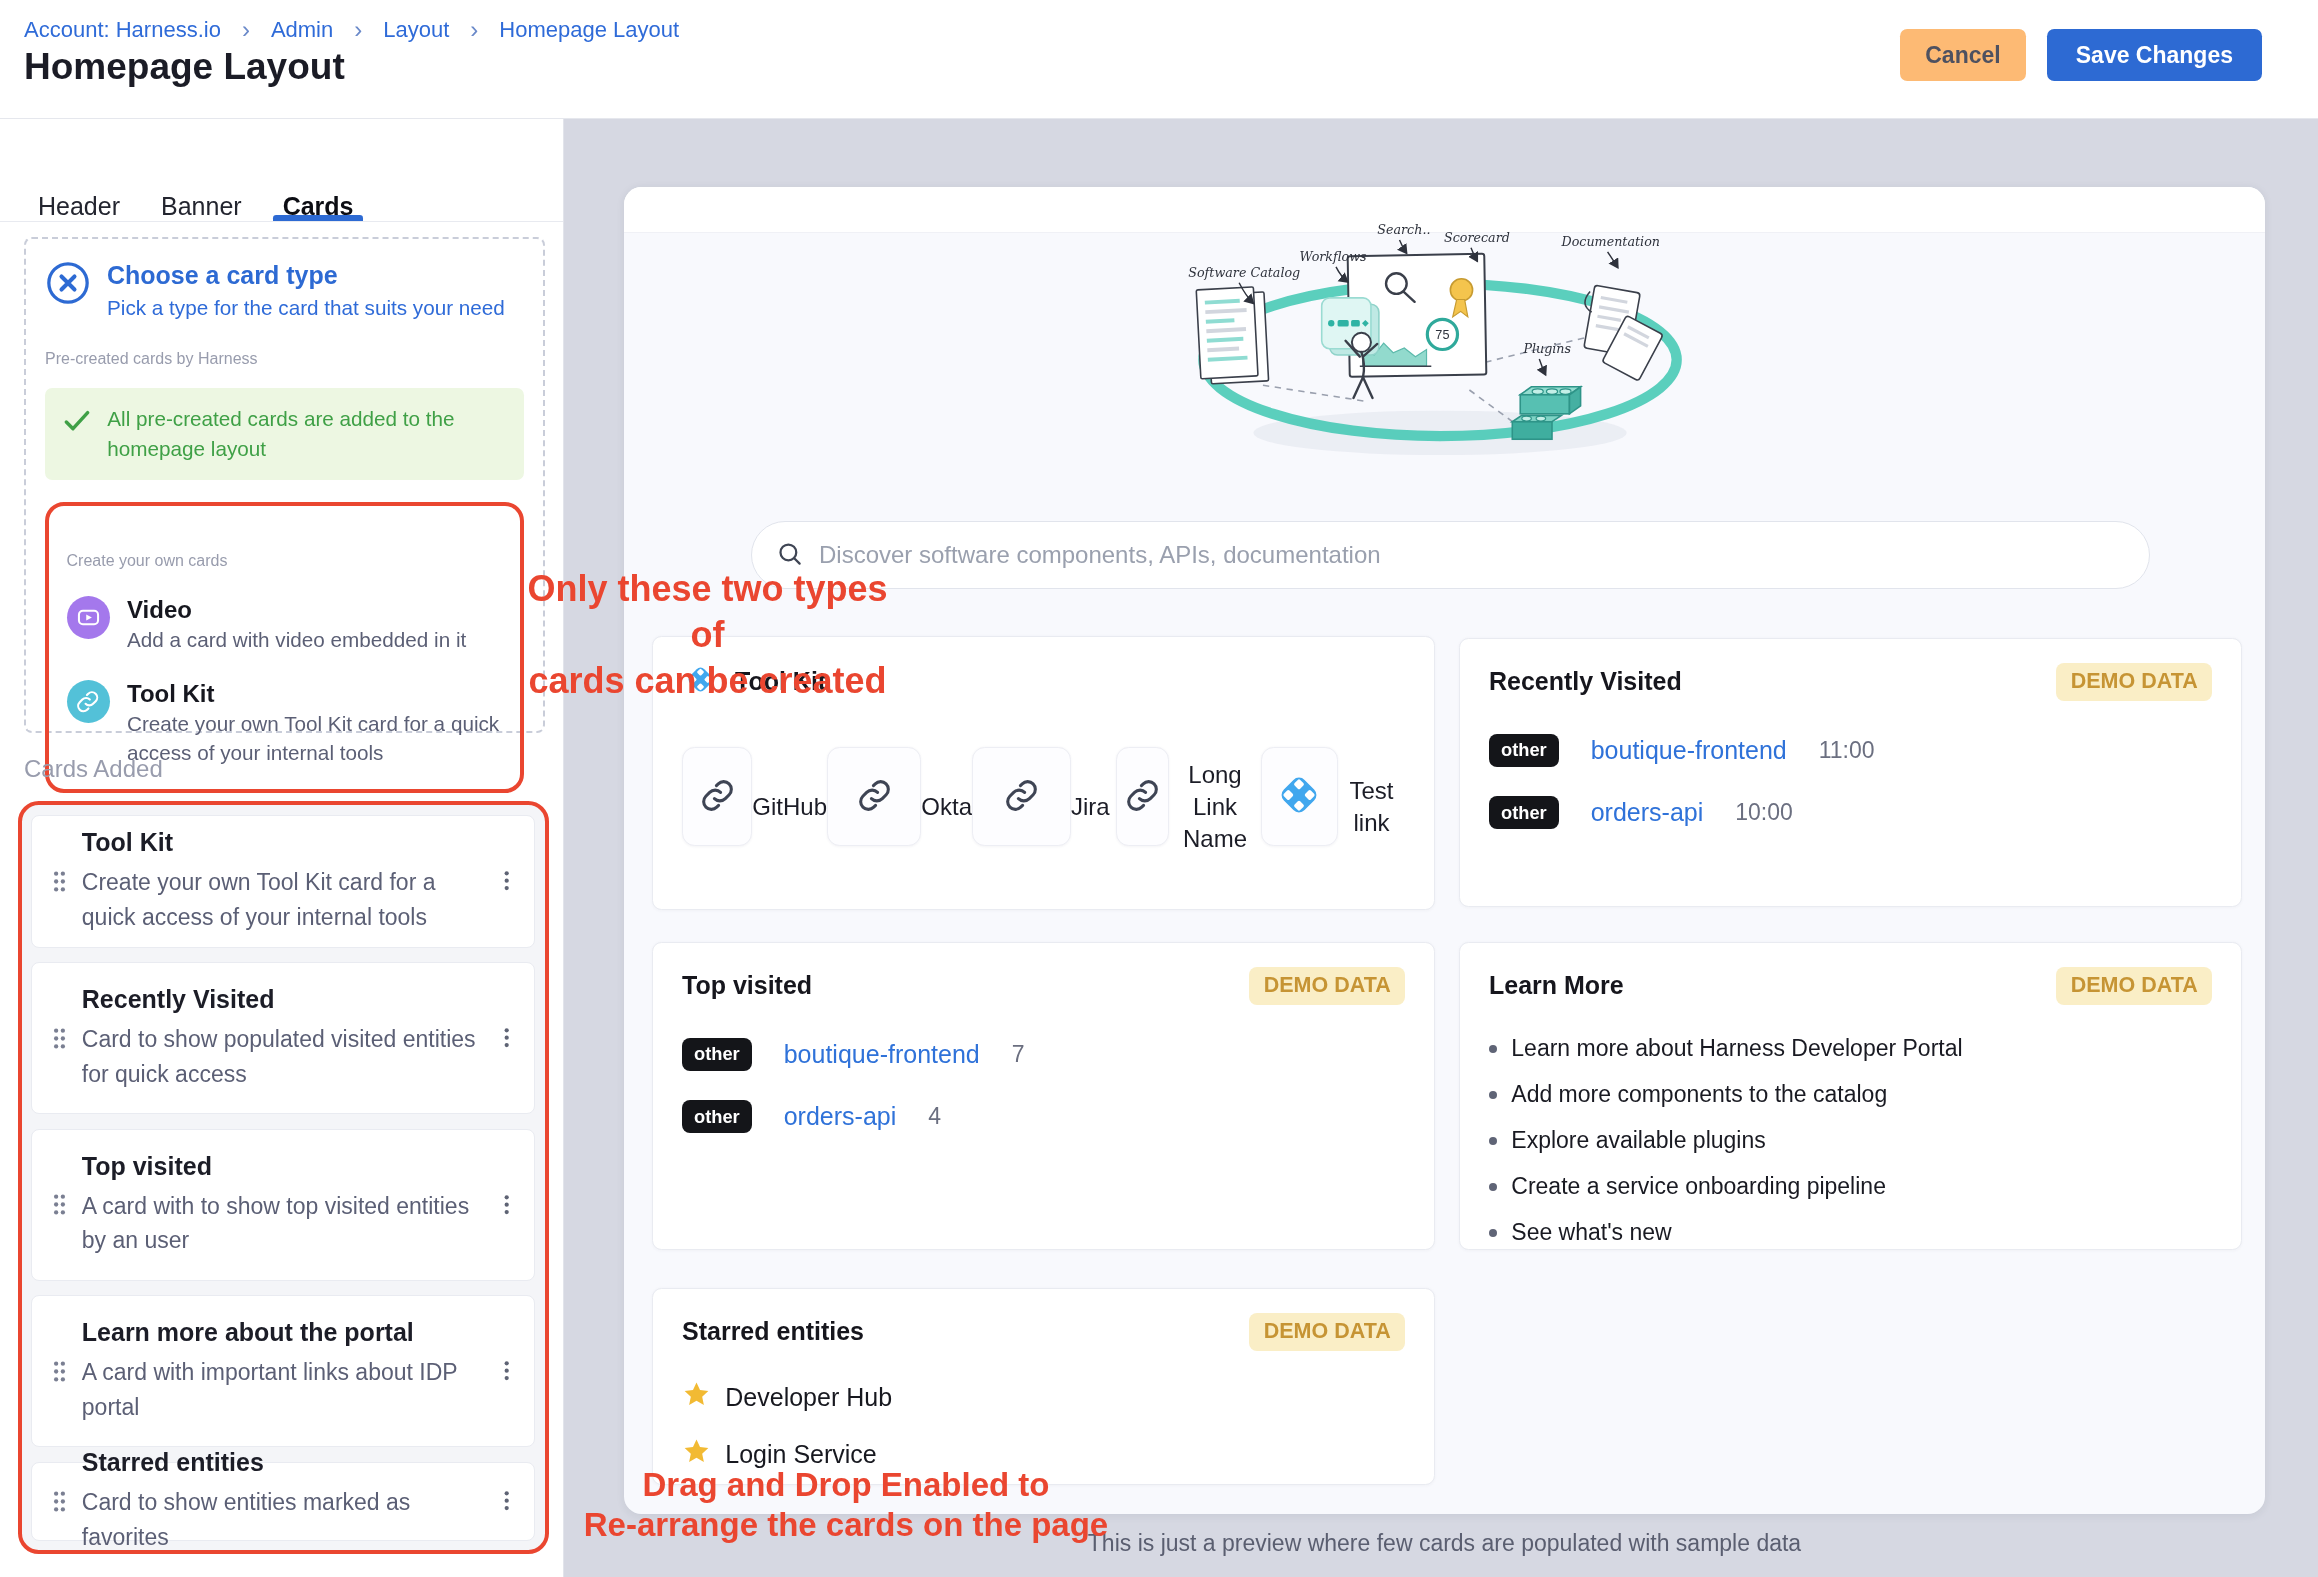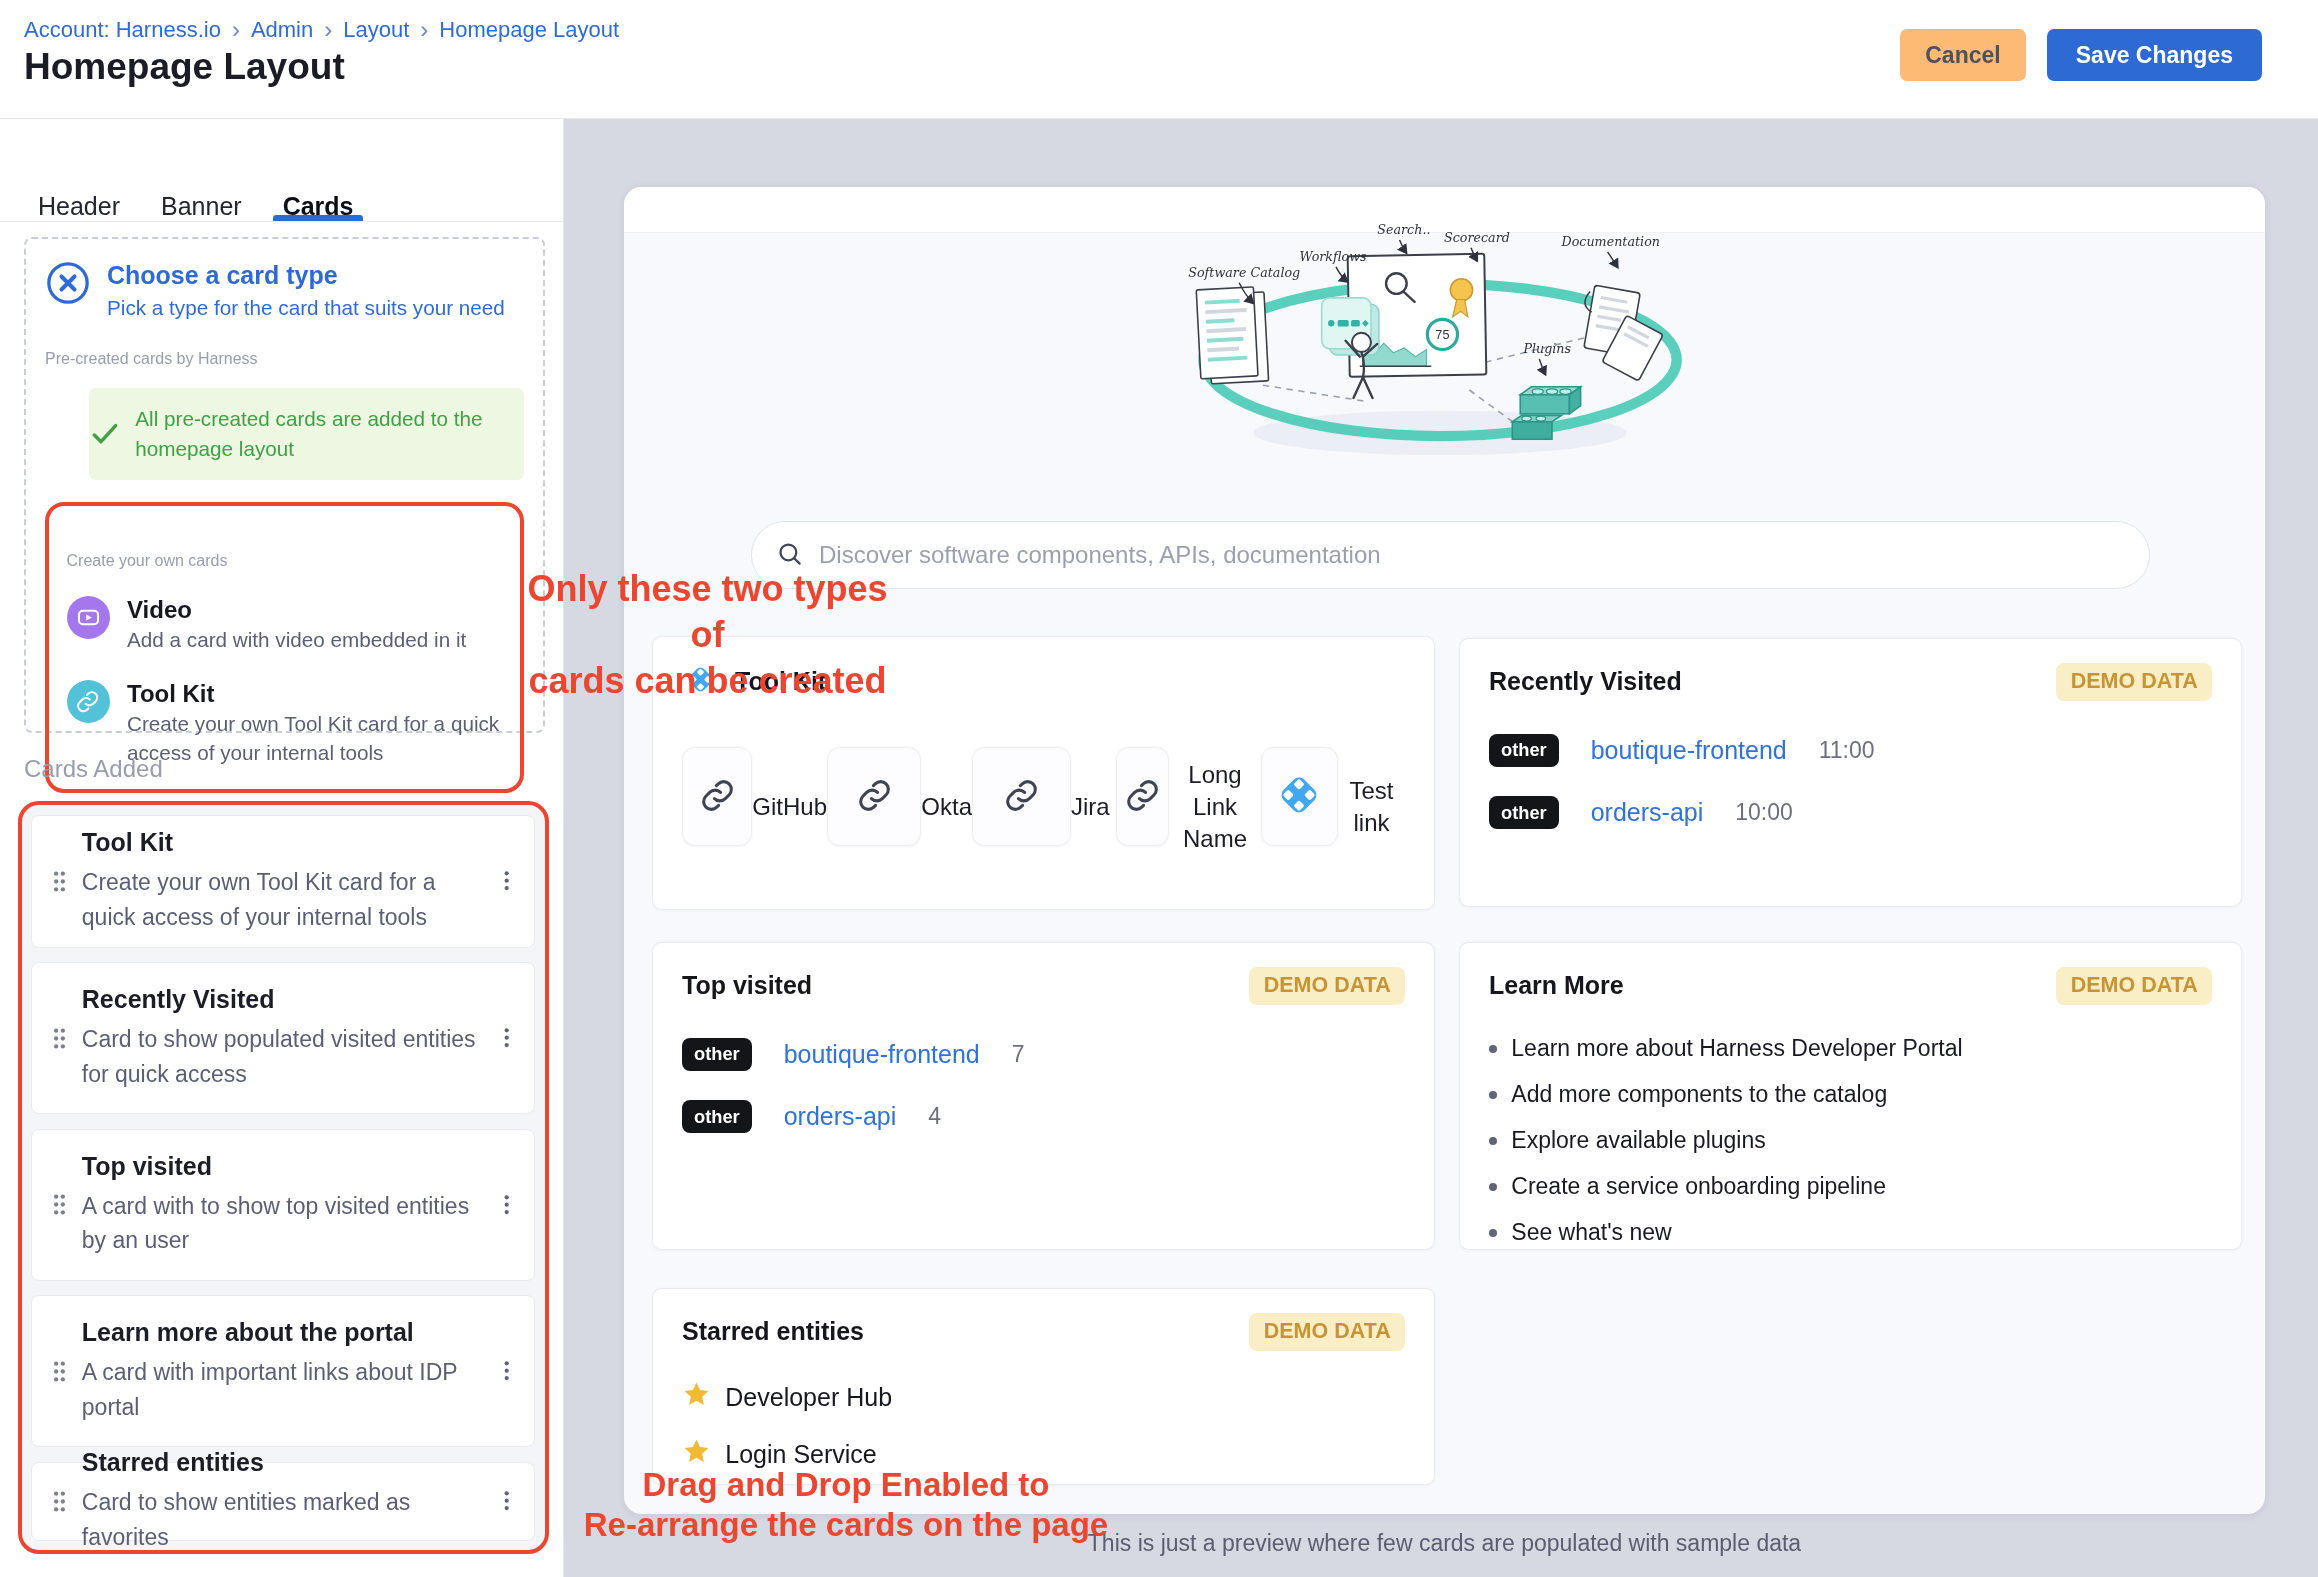--- a/index.html
+++ b/index.html
@@ -5,21 +5,21 @@
   * { margin:0; padding:0; box-sizing:border-box; }
   html,body { width:2319px; height:1577px; }
   body {
     position:relative; overflow:hidden;
     background:#d6d8e2;
     font-family:"Liberation Sans", sans-serif;
     color:#191a23;
   }
   
   .topbar { position:absolute; left:0; top:0; width:2319px; height:119px; background:#fff; border-bottom:0.8px solid #e5e7ed; z-index:2; }
-  .breadcrumb { position:absolute; left:24px; top:16px; font-size:22px; display:flex; gap:11px; align-items:center; }
+  .breadcrumb { position:absolute; left:24px; top:16px; font-size:22px; display:flex; gap:21px; align-items:center; }
   .breadcrumb a { color:#2f6bd8; text-decoration:none; cursor:pointer; }
   .breadcrumb .sep { color:#6a89c9; font-size:24px; }
   .page-title { position:absolute; left:24px; top:46px; font-size:37px; font-weight:bold; color:#1b1c26; }
   .topbar-actions { position:absolute; right:57px; top:29px; display:flex; gap:20.7px; }
   .btn { border:none; border-radius:7.2px; font-size:23px; font-weight:bold; padding:12.7px 25.4px; cursor:pointer; font-family:"Liberation Sans", sans-serif; }
   .btn-cancel { background:#fdba74; color:#4e5160; }
   .btn-save { background:#2d6ad3; color:#fff; padding:12.7px 29px; }
   
   .sidebar { position:absolute; left:0; top:119px; width:564px; height:1458px; background:#fff; border-right:0.8px solid #e2e4eb; z-index:1; }
   .tabstrip { position:absolute; left:0; top:0; width:100%; height:103px; border-bottom:0.8px solid #e8eaf0; display:flex; align-items:flex-end; padding-left:38px; gap:41px; }
@@ -27,21 +27,21 @@
   .tab.active { font-weight:bold; color:#0c0d13; }
   .tab.active::after { content:""; position:absolute; left:-9.5px; right:-9.5px; bottom:0; height:5.6px; background:#2d6ad3; border-radius:3.2px 3.2px 0 0; }
   
   .type-panel { position:absolute; left:24px; top:118px; width:521px; height:496px; border:2.4px dashed #c9cdd9; border-radius:8px; padding:20.7px 19px; background:#fff; }
   .type-head { display:flex; gap:16px; }
   .x-circle { flex:0 0 auto; width:46px; height:46px; }
   .type-title { font-size:25px; font-weight:bold; color:#2d6ad3; line-height:1.25; }
   .type-sub { font-size:20.7px; color:#2f6bd8; margin-top:4.8px; }
   .muted-label { font-size:16px; color:#989cad; }
   .type-panel .muted-label { margin-top:30px; }
-  .green-note { margin-top:20.7px; background:#edf7e2; border-radius:7.2px; padding:16px 0; display:flex; gap:14.3px; align-items:center;margin-left:44px; }
+  .green-note { margin-top:20.7px; background:#edf7e2; border-radius:7.2px; padding:16px 16px; display:flex; gap:14.3px; align-items:flex-start; }
   .green-note .txt { font-size:20.7px; color:#3fa046; line-height:1.45; max-width:389px; }
   .annot-box { margin-top:22px; border:4.8px solid #ea4630; border-radius:19px; padding:16px 17.5px 20.7px 17.5px; }
   .opt-row { display:flex; gap:17.5px; margin-top:25.4px; }
   .opt-icon { flex:0 0 auto; width:43px; height:43px; border-radius:50%; display:flex; align-items:center; justify-content:center; }
   .opt-icon.video { background:#a478ec; }
   .opt-icon.toolkit { background:#53c1d8; }
   .opt-name { font-size:24px; font-weight:bold; color:#16171f; }
   .opt-desc { font-size:20.7px; color:#5b5f75; margin-top:2px; line-height:1.4; max-width:374px; }
   
   .cards-added-label { position:absolute; left:24px; top:636px; font-size:24px; color:#989cad; }

